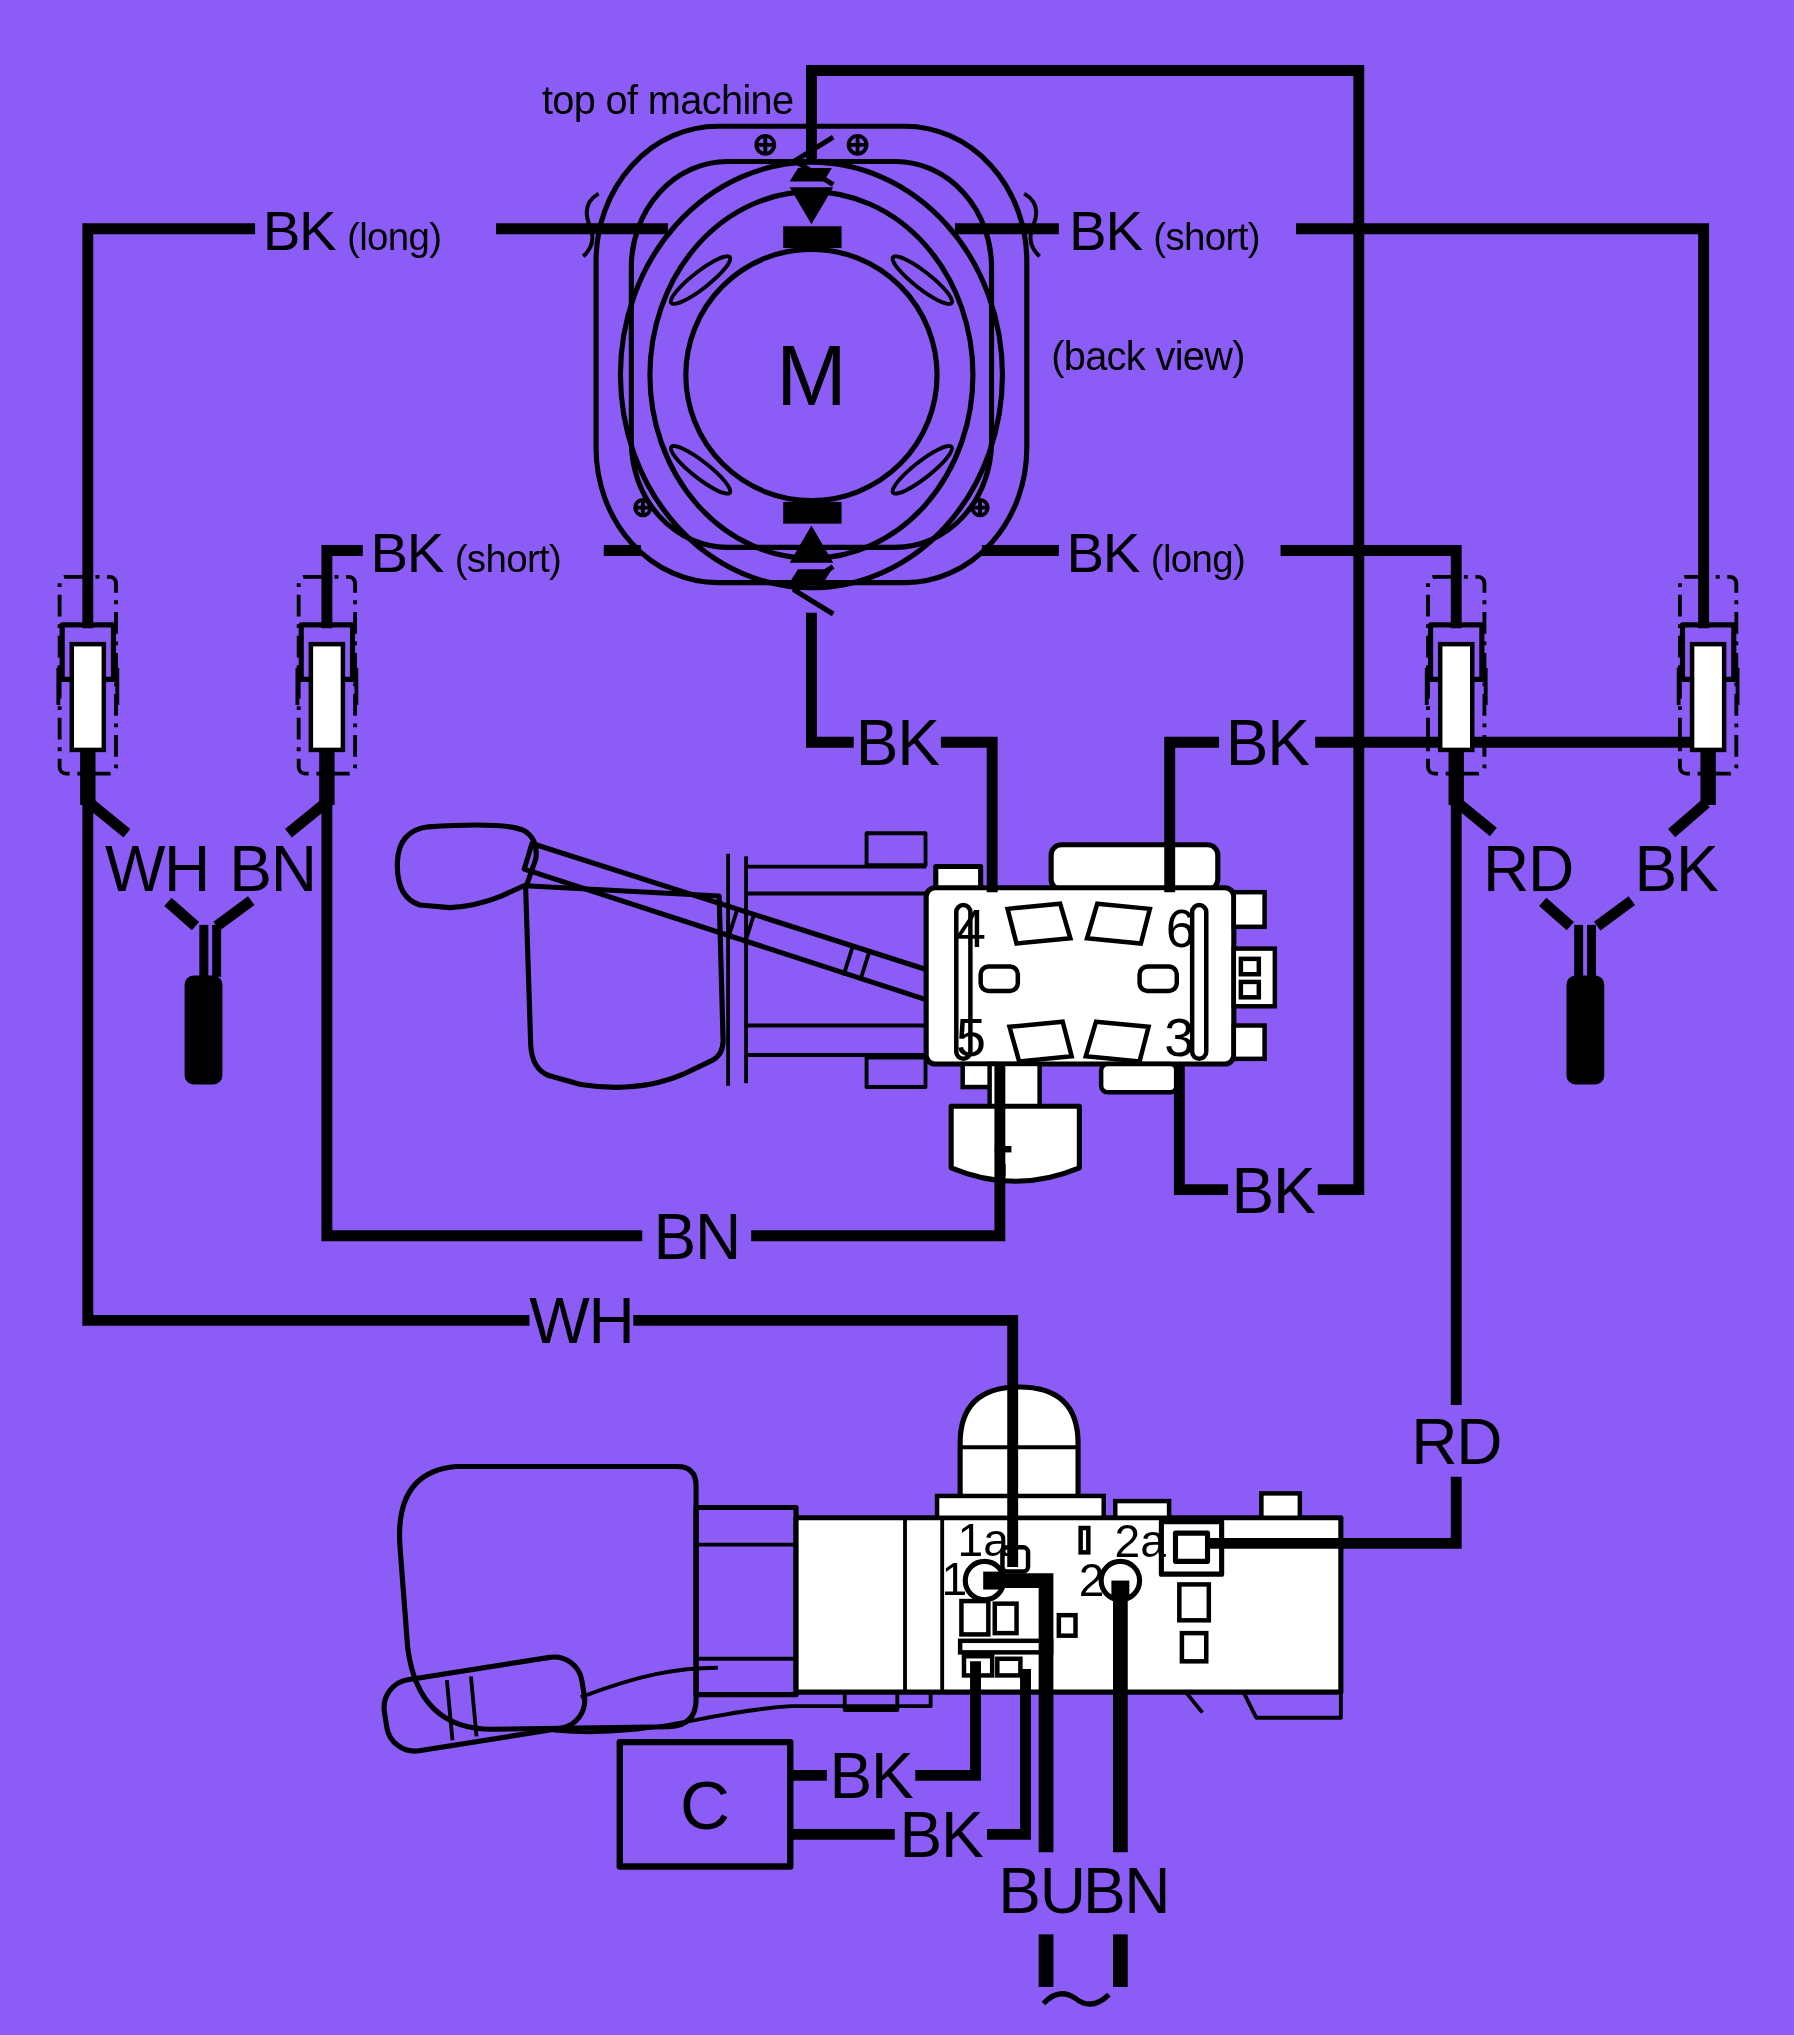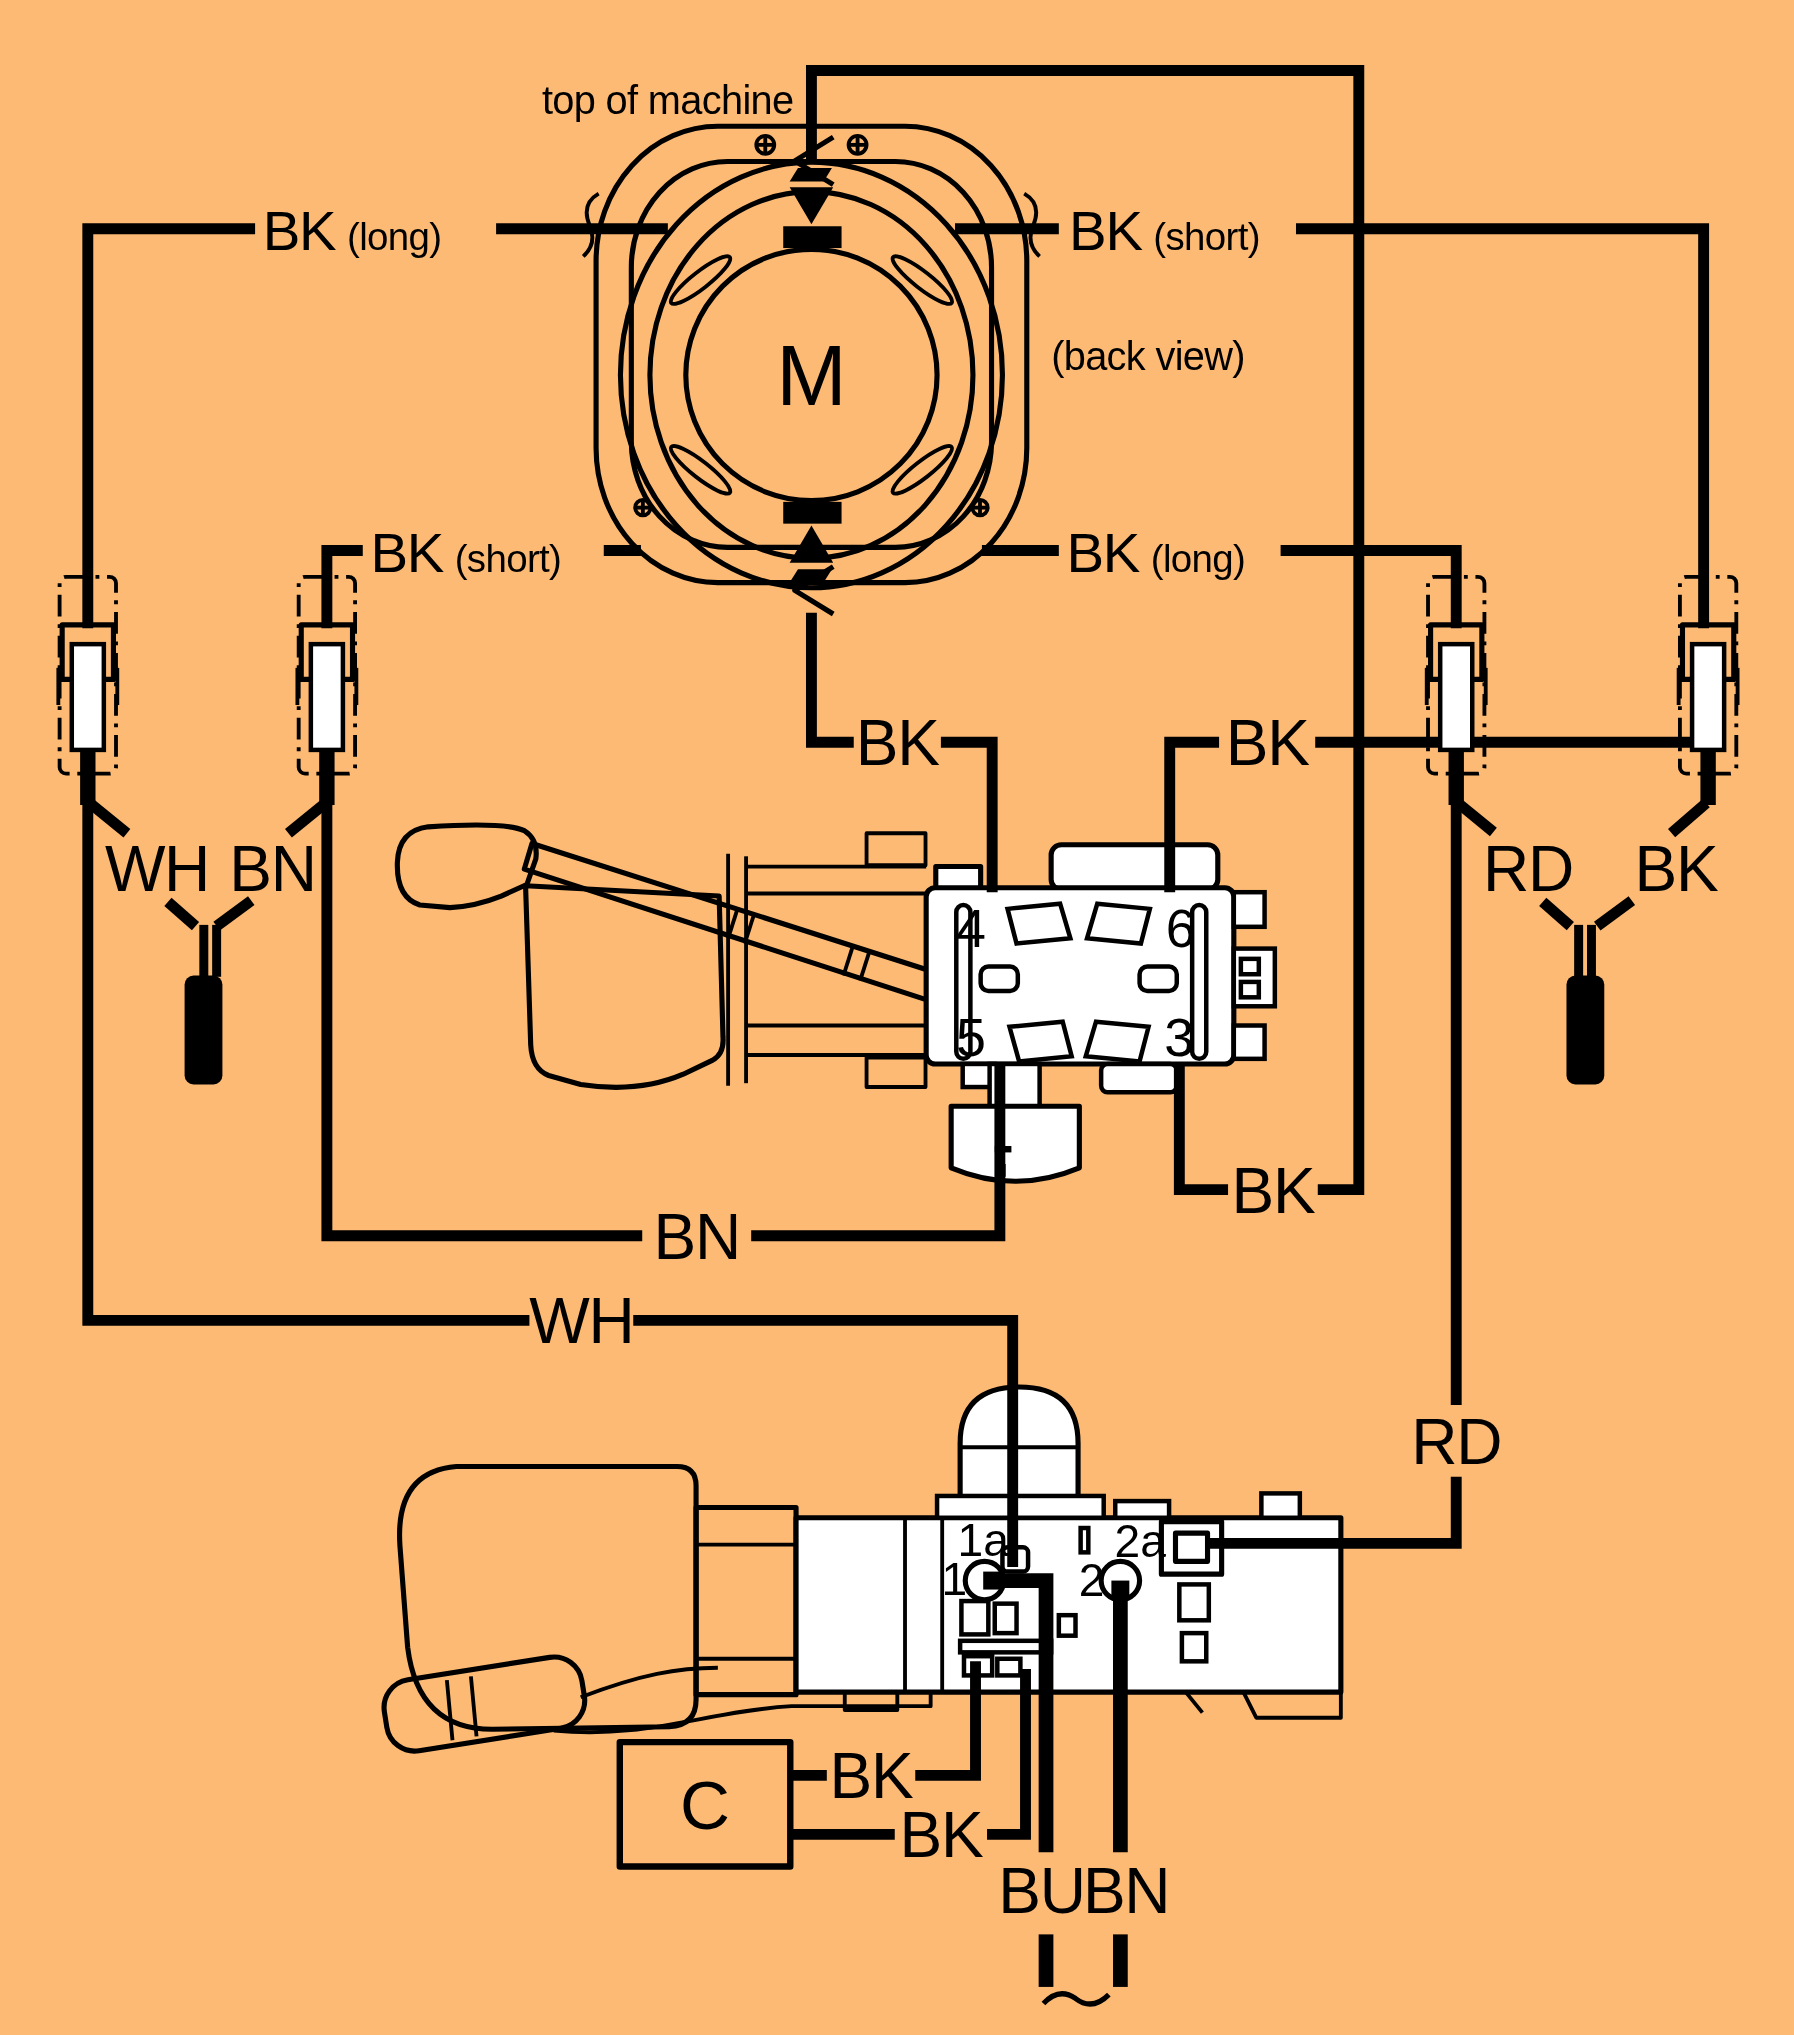--- a/index.html
+++ b/index.html
@@ -1,16 +1,16 @@
 <!DOCTYPE html>
 <html style="font-size:10.3px"><head>
 <meta charset="utf-8">
 <style>
   html,body{margin:0;padding:0;background:#fff;}
-  .page{width:1794px;height:2035px;background:#fdba74;position:relative;}
+  .page{width:1794px;height:2035px;background:#8b5cf6;position:relative;}
   svg{display:block;}
   
   .w  {fill:none;stroke:#000;stroke-width:17;stroke-linecap:butt;stroke-linejoin:miter;}
   .w2 {fill:none;stroke:#000;stroke-width:23;}
   .w3 {fill:none;stroke:#000;stroke-width:14;}
   .wd {fill:none;stroke:#000;stroke-width:24;}
   .o  {fill:#fff;stroke:#000;stroke-width:8;stroke-linejoin:round;}
   .on {fill:none;stroke:#000;stroke-width:8;stroke-linejoin:round;}
   .o7 {fill:#fff;stroke:#000;stroke-width:7;}
   .t  {fill:none;stroke:#000;stroke-width:6;stroke-linejoin:round;}

